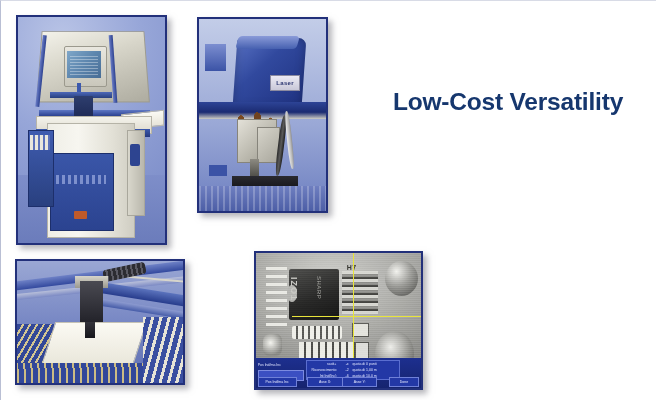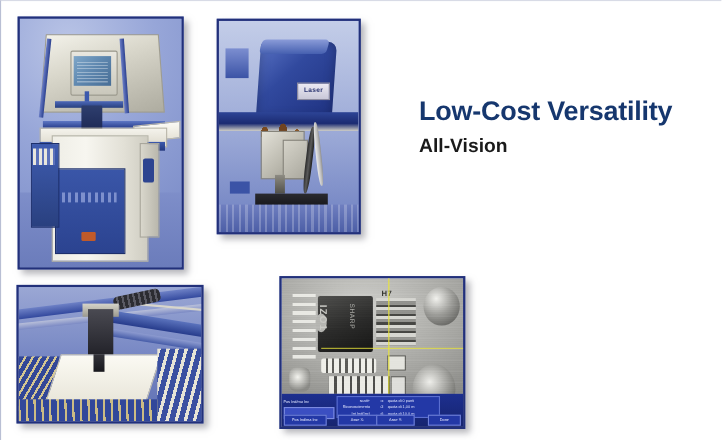--- a/index.html
+++ b/index.html
@@ -459,21 +459,21 @@
     position:absolute; left:1%; top:40%; width:27%; height:28%;
     background:#3b4fc2; border:1px solid #7b8ae0;
   }
 
   
   #text-block {
     position:absolute;
     left: 380px;
     top: 88px;
     width: 254px;
-    text-align: left;
+    text-align: center;
   }
   #headline {
     font-family:"Liberation Sans", sans-serif;
     font-size: 24.5px;
     font-weight: bold;
     color: #16376e;
     letter-spacing: -0.2px;
     line-height: 1.05;
     white-space: nowrap;
   }
@@ -607,16 +607,15 @@
         <div class="v-ui-btn v-btn-mid1">Asse X:</div>
         <div class="v-ui-btn v-btn-mid2">Asse Y:</div>
         <div class="v-ui-btn v-btn-right">Done</div>
       </div>
     </div>
     <span class="lbl">Machine-vision capture of populated PCB with alignment crosshair</span>
   </div>
 
   <div id="text-block">
     <div id="headline">Low-Cost Versatility</div>
-    <div class="subline" id="sub1">All-Vision</div>
   </div>
 
 </div>
 
 </body></html>

